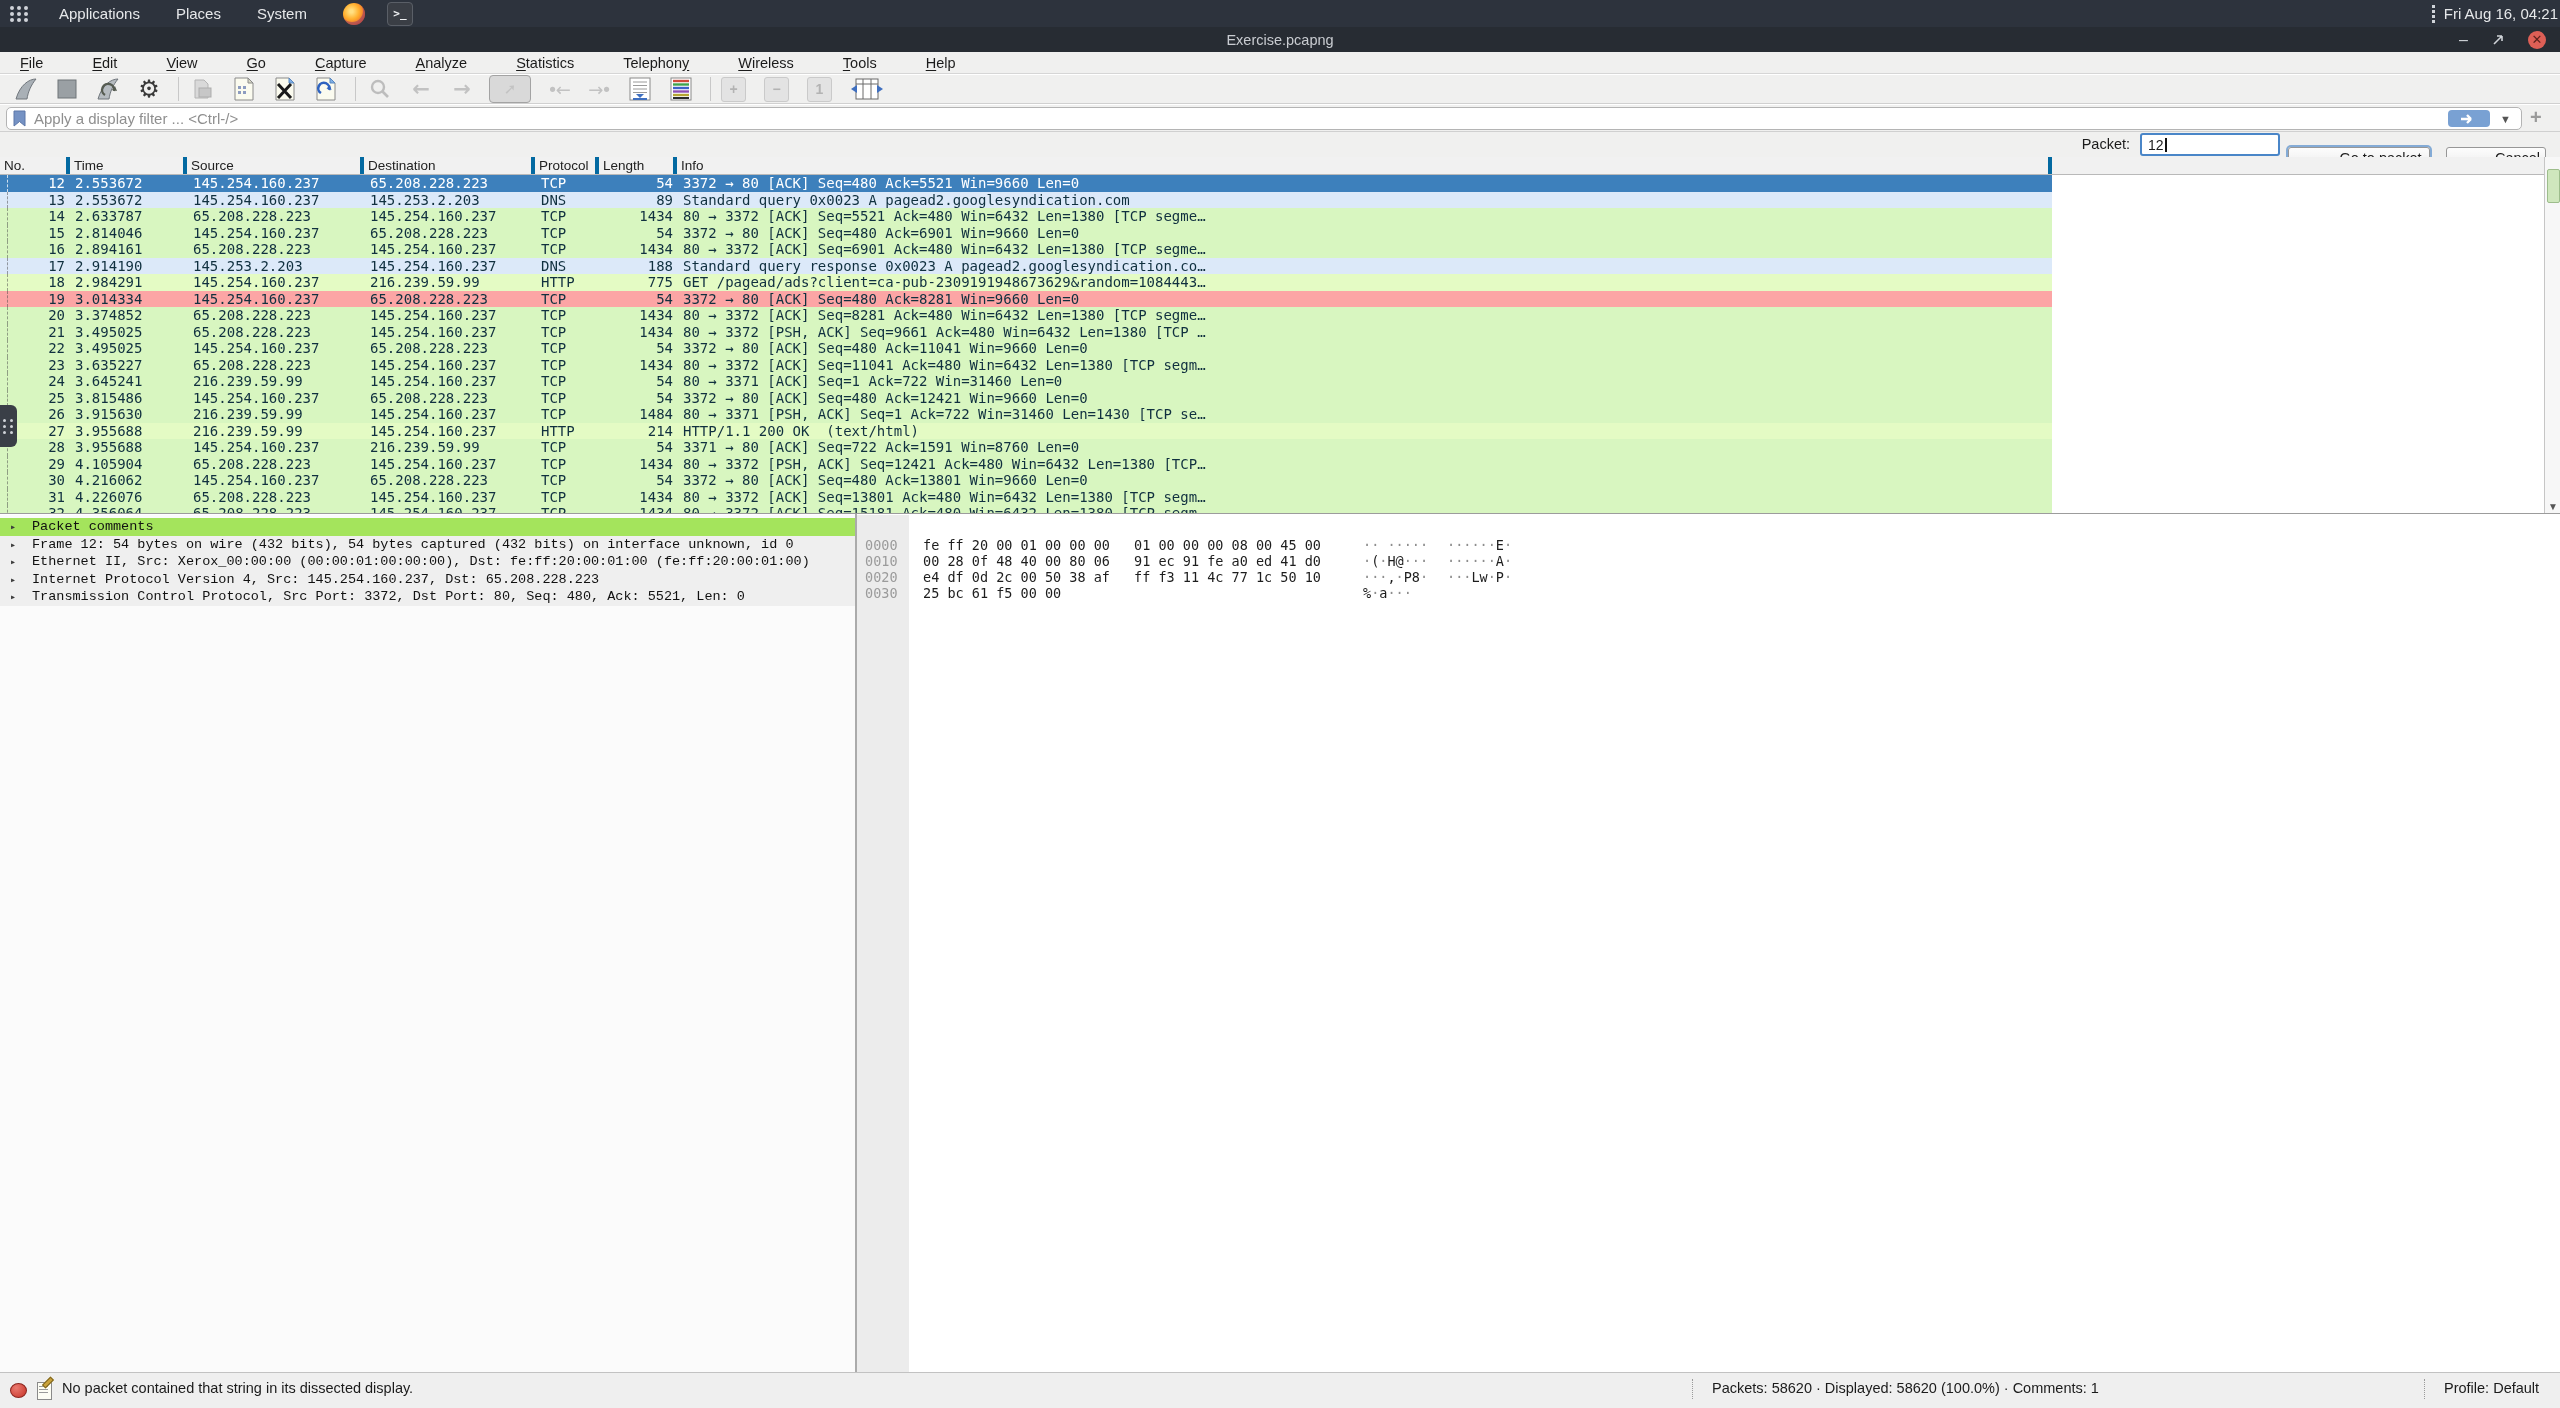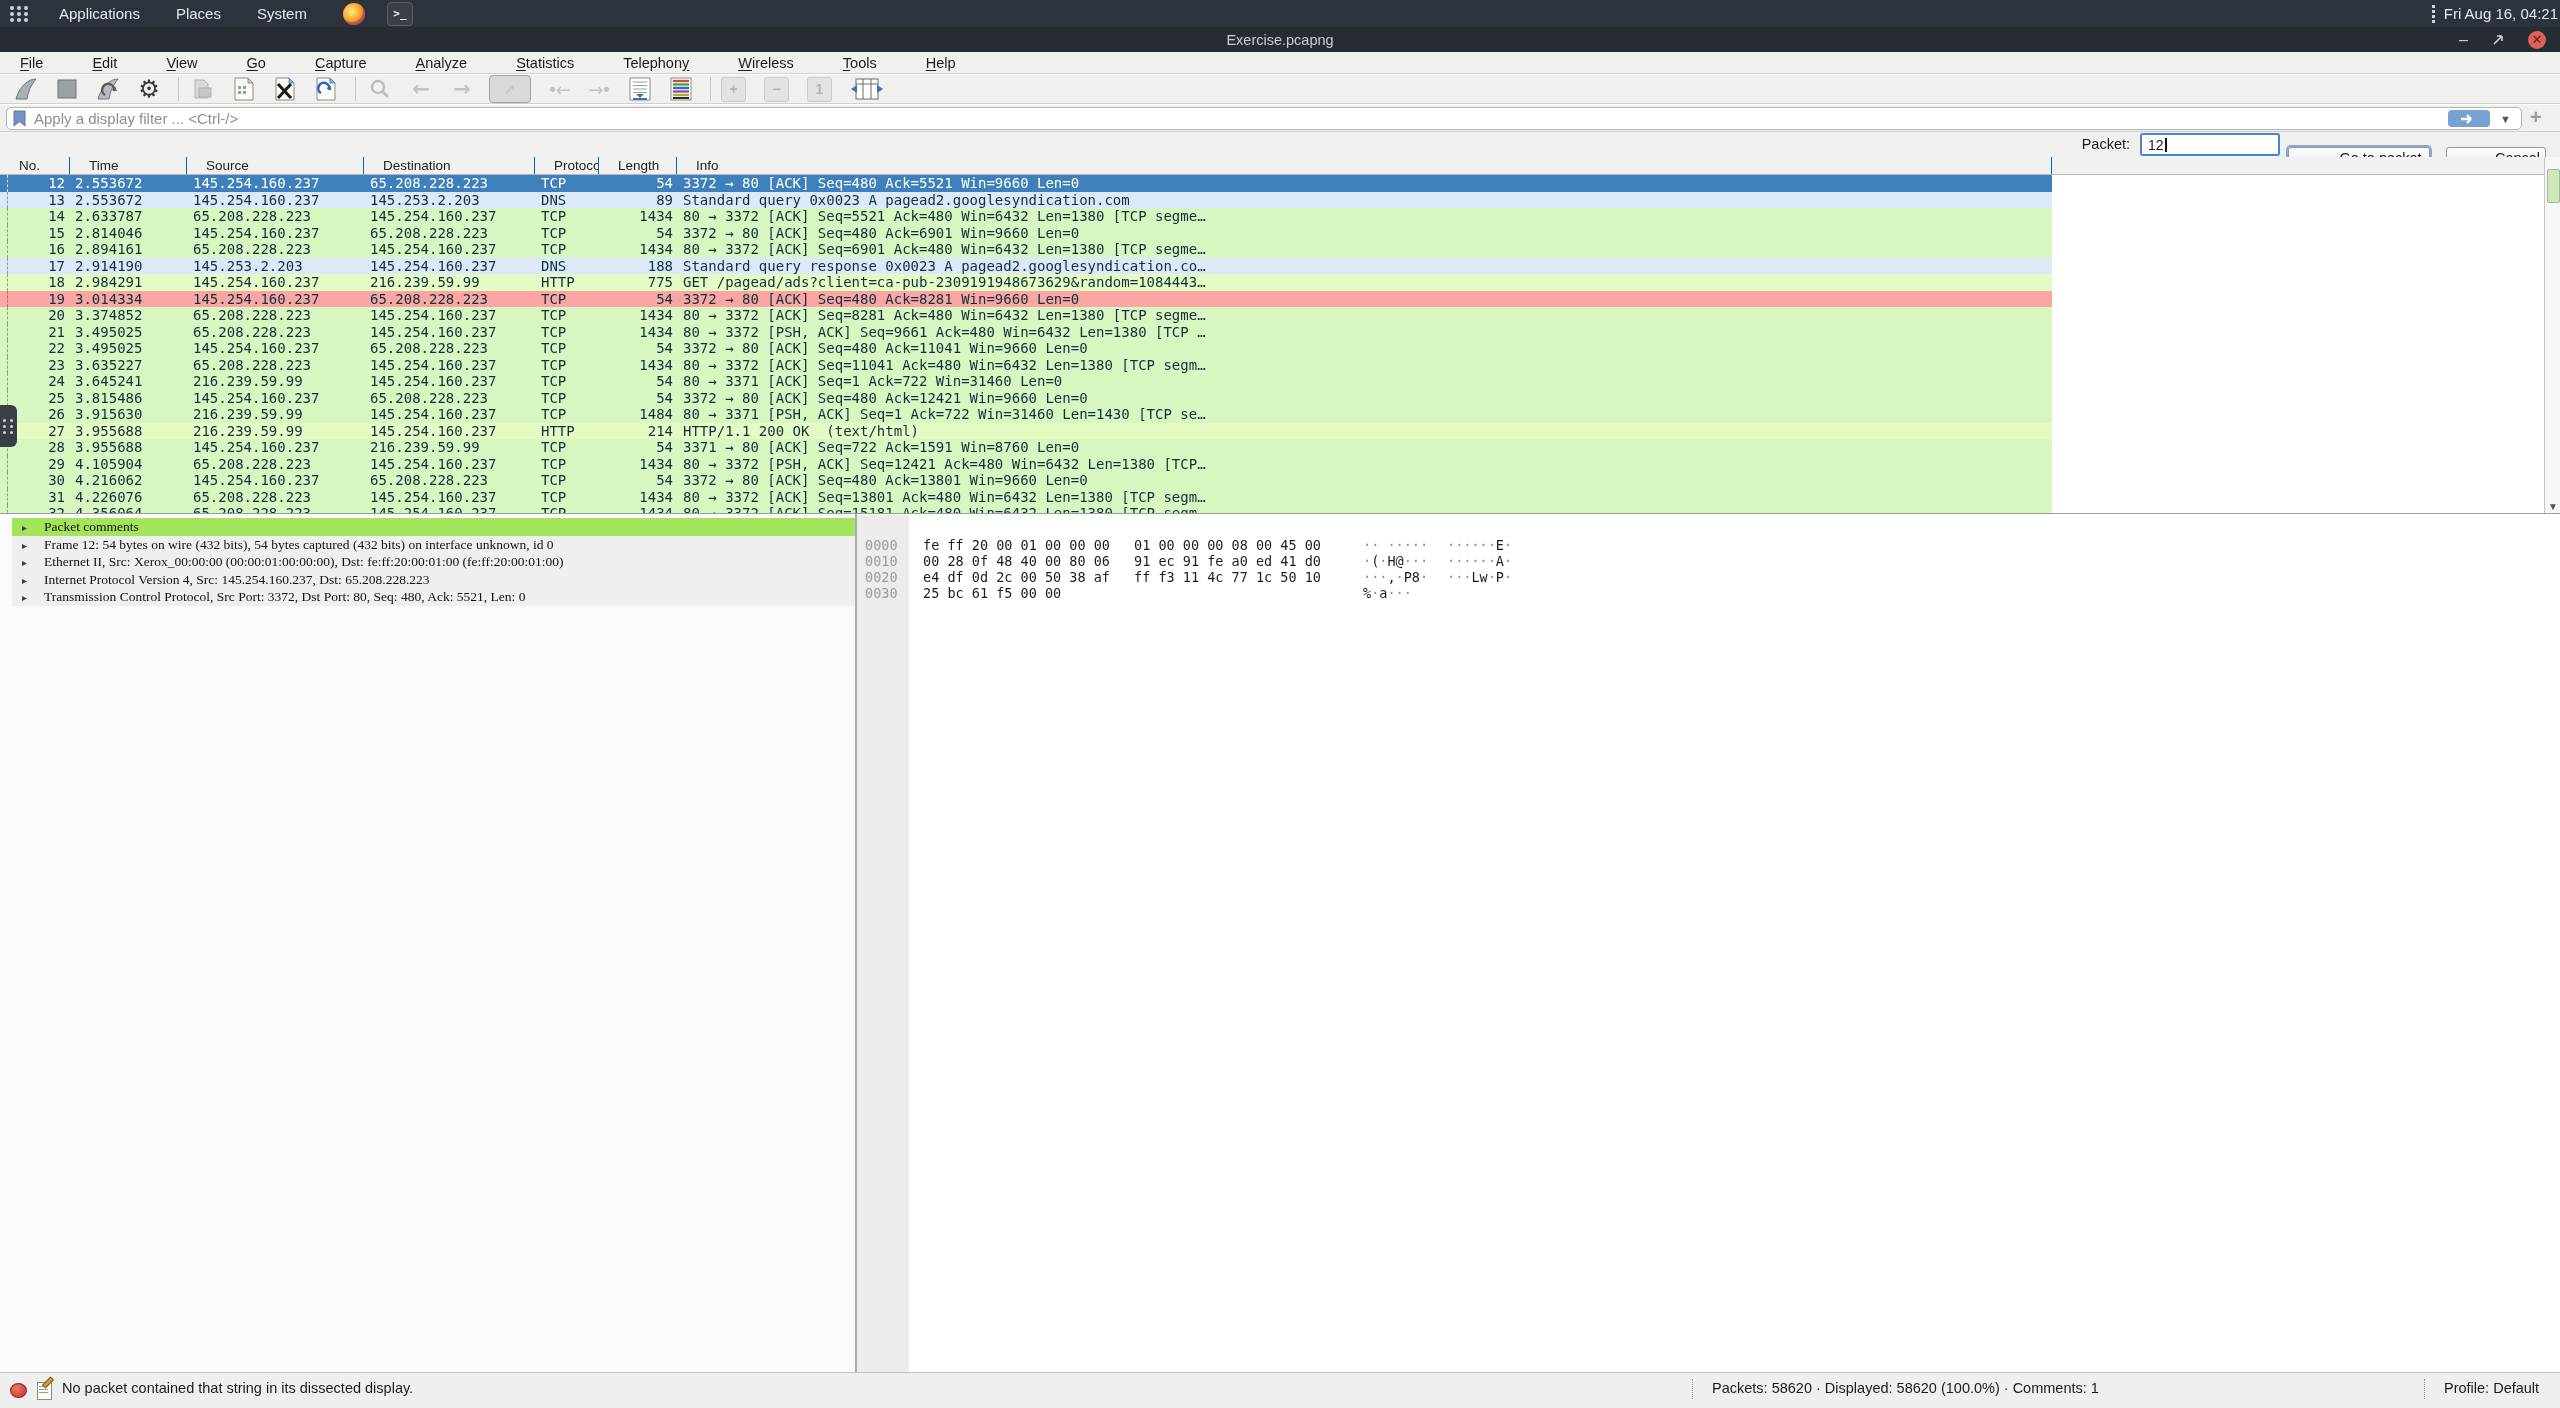--- a/index.html
+++ b/index.html
@@ -66,21 +66,21 @@
     border-radius:3px;display:flex;align-items:center;padding-left:6px;font-size:14px;}
   .caret{width:2px;height:14px;background:#111;margin-left:1px;}
   .gbtn{position:absolute;top:15px;height:21px;background:linear-gradient(#fdfdfd,#ececec);
     border:1px solid #979797;border-radius:3px;font-size:14.5px;color:#1b1b1b;
     display:flex;align-items:center;justify-content:center;box-sizing:border-box;padding-left:43px;}
   .goto-go{left:2288px;width:142px;box-shadow:0 0 0 2px rgba(74,134,200,.65);}
   .goto-cancel{left:2446px;width:100px;}
   
   .pl-header{position:absolute;left:0;top:157px;width:2544px;height:18px;background:#f1f1f1;
     border-bottom:1px solid #b9b9b9;display:flex;font-size:13.5px;color:#222;box-sizing:border-box;}
-  .plh-cell{border-right:1px solid #0369a1;box-sizing:border-box;padding-left:19px;line-height:17px;
+  .plh-cell{border-right:4px solid #0369a1;box-sizing:border-box;padding-left:4px;line-height:17px;
     white-space:nowrap;overflow:hidden;flex:0 0 auto;}
   .pl-rows{position:absolute;left:0;top:175px;width:2544px;height:338px;overflow:hidden;background:#fff;}
   .pl-row{display:flex;height:16.5px;line-height:16.5px;width:2052px;position:relative;
     font-family:"DejaVu Sans Mono","Liberation Mono",monospace;font-size:14px;color:#10303f;white-space:pre;}
   .pl-row .mk{position:absolute;left:7px;top:0;bottom:0;border-left:1px dashed rgba(70,70,70,.5);}
   .pl-row.selected{background:#3d80bc;color:#ffffff;}
   .pl-row.selected .mk{border-left-color:rgba(255,255,255,.75);}
   .pl-row.inactive{background:#fca5a5;}
   .pl-row.tcp{background:#d8f6c0;}
   .pl-row.dns{background:#dce9f9;}
@@ -99,22 +99,22 @@
   
   .drawer{position:absolute;left:0;top:405px;width:17px;height:42px;background:#3a3f47;border-radius:0 6px 6px 0;
     display:flex;align-items:center;justify-content:center;}
   .drawer .dots{display:grid;grid-template-columns:repeat(2,4px);grid-gap:3px;}
   .drawer .dots i{width:3px;height:3px;border-radius:50%;background:#cfd3d8;}
   
   .lower{position:absolute;left:0;top:513px;width:2560px;height:859px;border-top:1px solid #9c9c9c;background:#fff;box-sizing:border-box;}
   .details-pane{position:absolute;left:0;top:1px;width:855px;height:857px;background:#fbfbfb;overflow:hidden;}
   .vsplit{position:absolute;left:855px;top:0;width:2px;height:100%;background:#ababab;}
   .det-rows{position:absolute;left:0;top:3px;width:100%;}
-  .det-row{height:17.5px;line-height:17.5px;font-family:Liberation Serif, serif;
-    font-size:13.5px;color:#111;padding-left:10px;background:#efefef;white-space:pre;overflow:hidden;margin-left:12px;}
+  .det-row{height:17.5px;line-height:17.5px;font-family:Liberation Mono, monospace;
+    font-size:13.5px;color:#111;padding-left:10px;background:#efefef;white-space:pre;overflow:hidden;}
   .det-row.hl{background:#a4e45c;}
   .det-row .tri{display:inline-block;width:22px;color:#3c3c3c;font-size:10px;}
   .hex-pane{position:absolute;left:857px;top:1px;width:1703px;height:857px;background:#ffffff;overflow:hidden;}
   .hex-gutter{position:absolute;left:0;top:0;bottom:0;width:52px;background:#ececec;}
   .hex-rows{position:absolute;left:0;top:6px;width:100%;}
   .hex-row{height:16px;line-height:16px;font-family:"DejaVu Sans Mono","Liberation Mono",monospace;font-size:13.5px;color:#1d1d1d;white-space:pre;}
   .hex-row .off{display:inline-block;width:44px;padding-left:8px;color:#9b9b9b;}
   .hex-row .hx{display:inline-block;width:195px;margin-left:14px;margin-top:16px;}
   .hex-row .hx2{margin-left:16px;}
   .hex-row .as{display:inline-block;width:72px;margin-left:34px;}

